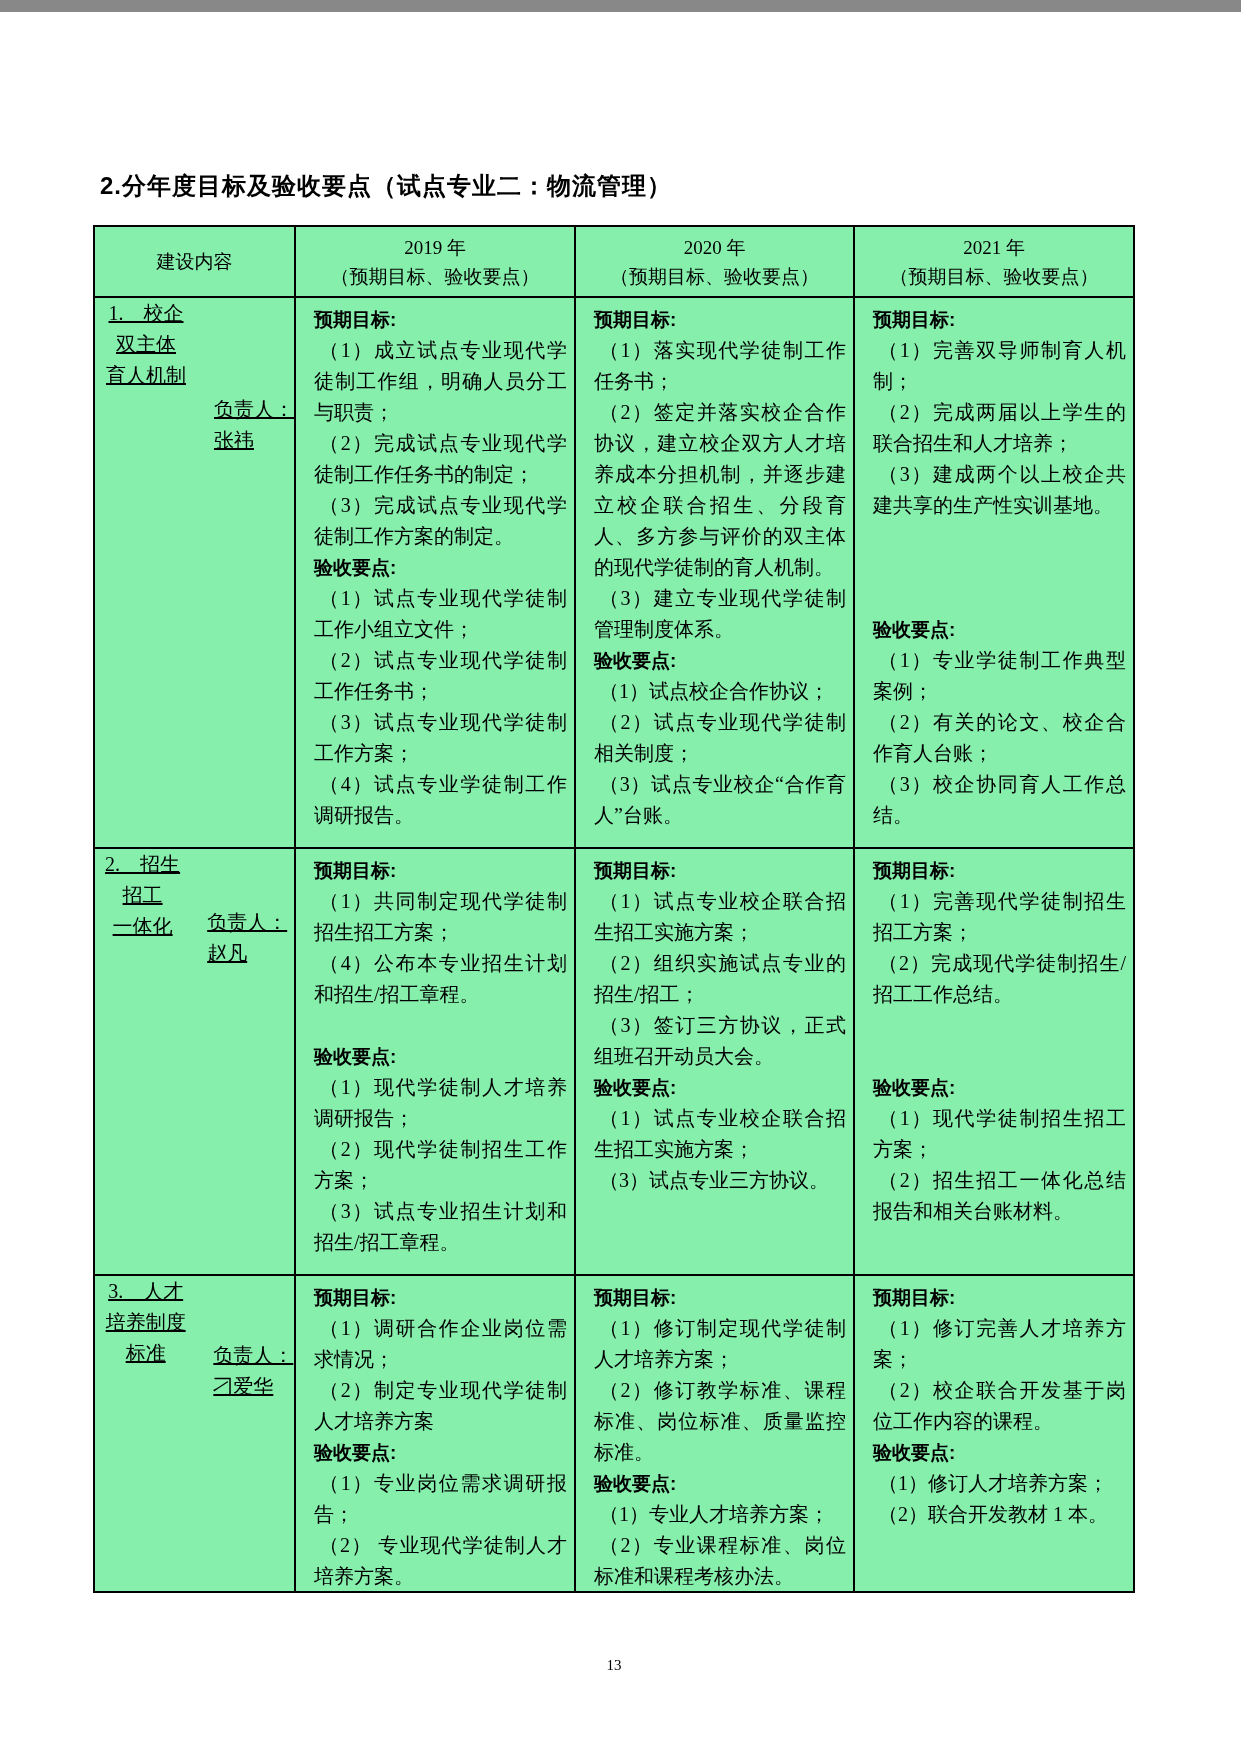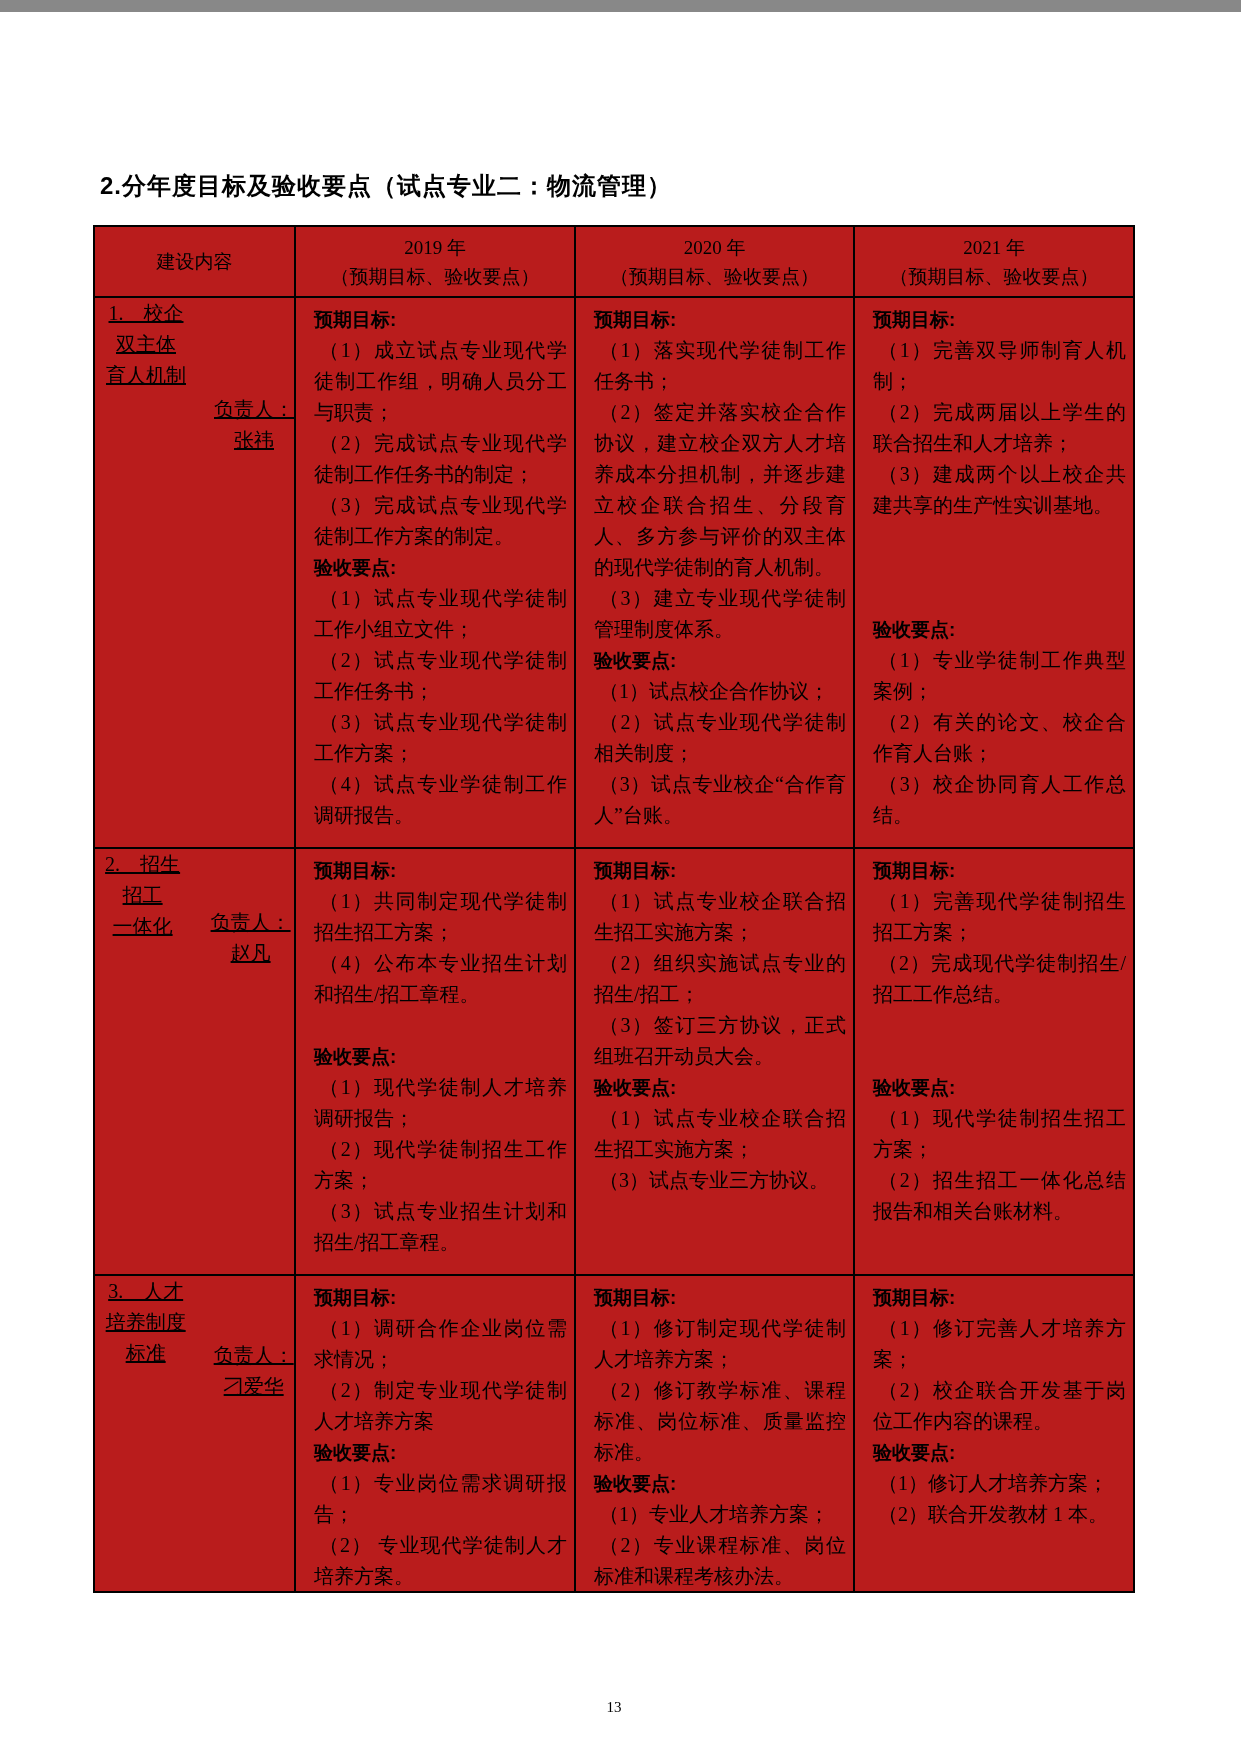--- a/index.html
+++ b/index.html
@@ -15,57 +15,57 @@
     position:absolute;left:100px;top:158px;
     font-size:24px;font-weight:700;letter-spacing:1px;
     font-family:"Liberation Sans","DejaVu Sans",sans-serif;
   }
   .doc-table{
     position:absolute;left:93px;top:213px;
     display:grid;
     grid-template-columns:199px 280px 279px 280px;
     grid-template-rows:69px 551px 427px 317px;
     border:2px solid #000;
-    background:#b91c1c;
+    background:#86efac;
   }
   .cell{
     border-left:2px solid #000;
     border-top:2px solid #000;
     box-sizing:border-box;
     overflow:hidden;
   }
   .cell.first-col{border-left:none;}
   .cell.header-row{border-top:none;}
   .header-cell{
     display:flex;flex-direction:column;justify-content:center;align-items:center;
     font-size:19px;line-height:29px;text-align:center;
   }
   .label-cell{
     display:flex;flex-direction:row;justify-content:center;
     font-size:20px;line-height:31px;text-decoration:underline;
   }
   .item-label{white-space:pre-line;text-align:center;padding:0 6px;}
-  .leader{padding-left:17px;text-align:center;}
+  .leader{padding-left:17px;text-align:left;}
   .leader-r1{margin-top:96px;}
   .leader-r2{margin-top:58px;}
   .leader-r3{margin-top:64px;}
   .content-cell{
     padding:6px 7px 0 18px;
     font-size:20px;line-height:31px;
     text-align:justify;
   }
   .para{margin:0;}
   .para.item{text-indent:5px;}
   .para.bold{
     font-weight:700;
     font-family:"Liberation Sans","DejaVu Sans",sans-serif;
     font-size:19px;
   }
   .page-num{
-    position:absolute;left:93px;top:1687px;width:1042px;
+    position:absolute;left:93px;top:1645px;width:1042px;
     text-align:center;font-size:15px;
   }
 </style>
 </head>
 <body>
 
 <div class="page">
   <div class="doc-title">2.分年度目标及验收要点（试点专业二：物流管理）</div>
 
   <div class="doc-table" id="doc-table">

